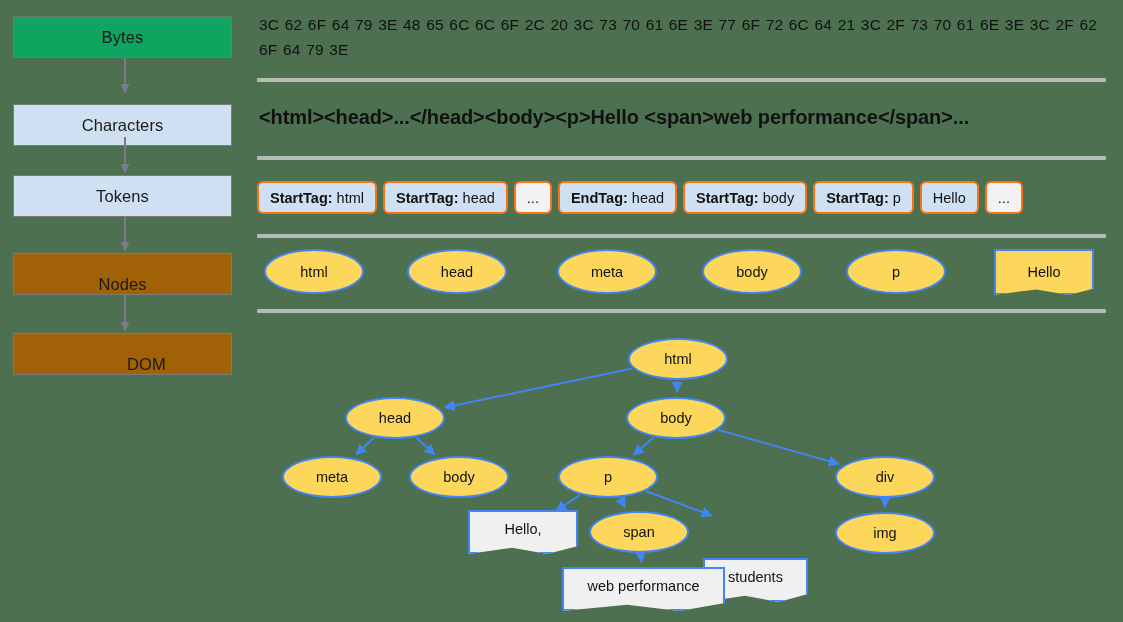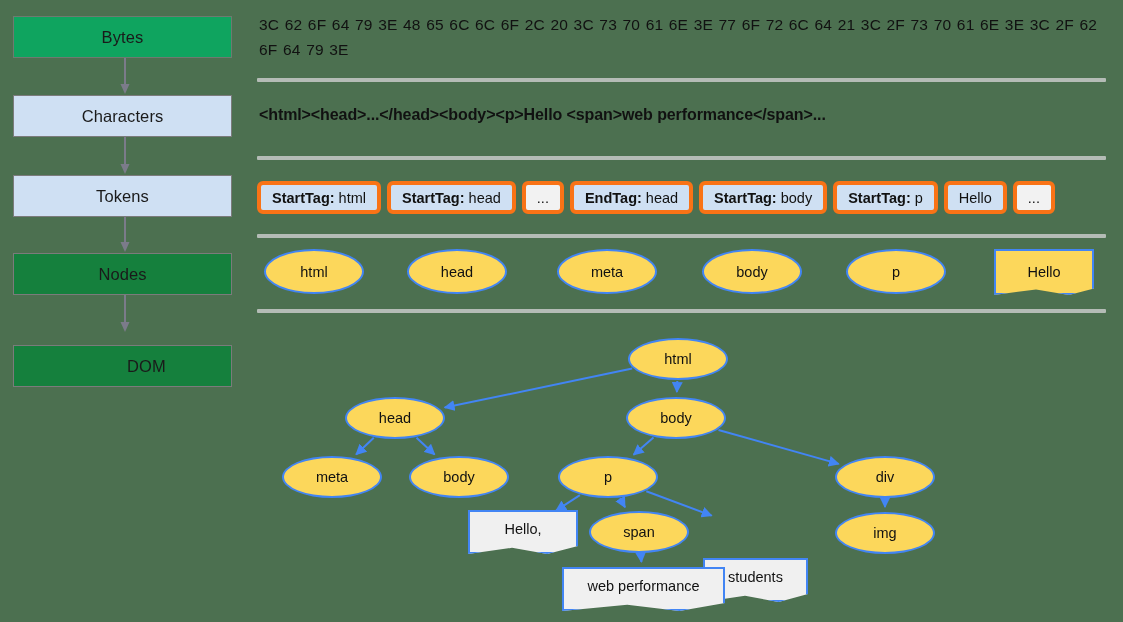--- a/index.html
+++ b/index.html
@@ -39,21 +39,21 @@
     border: 1px solid #7b7b7b;
     display: flex;
     align-items: center;
     justify-content: center;
     font-size: 16.5px;
     color: #1a1a1a;
     letter-spacing: .1px;
   }
   .stage-box.green  { background: #0fa45f; border-color: #6e7a70; }
   .stage-box.blue   { background: #cfe0f3; }
-  .stage-box.yellow { background: #15803d; }
+  .stage-box.yellow { background: #a16207; align-items: flex-end; }
 
   .pipe-arrow {
     position: absolute;
     left: 119px;
     width: 12px;
   }
 
   
   #right {
     position: absolute;
@@ -79,40 +79,40 @@
     line-height: 25px;
     color: #111;
     letter-spacing: .2px;
     word-spacing: 1px;
   }
 
   .chars-text {
     position: absolute;
     left: 9px;
     top: 106px;
-    font-size: 16px;
+    font-size: 20px;
     font-weight: bold;
     color: #111;
     letter-spacing: -.1px;
   }
 
   
   #tokens {
     position: absolute;
     left: 7px;
     top: 181px;
     display: flex;
     align-items: center;
     gap: 6px;
   }
   .token {
     box-sizing: border-box;
     height: 33px;
     padding: 0 11px;
-    border: 4px solid #f97316;
+    border: 2px solid #f97316;
     border-radius: 6px;
     background: #cfe0f3;
     display: flex;
     align-items: center;
     justify-content: space-between;
     font-size: 14.5px;
     color: #111;
     white-space: nowrap;
   }
   .token.plain { background: #f2f2f2; }
@@ -193,42 +193,42 @@
 <div id="stage">
 
   <div id="pipeline">
       <div class="stage-box green" style="top: 16px;">
         <span>Bytes</span>
       </div>
       <div class="pipe-arrow" style="top: 58px; height: 37px;"><svg width="12" height="37">
           <line x1="6" y1="0" x2="6" y2="28" stroke="#7b7b8a" stroke-width="2"></line>
           <path d="M 1.5 26 L 10.5 26 L 6 36 z" fill="#7b7b8a"></path>
         </svg></div>
-      <div class="stage-box blue" style="top: 95px;">
+      <div class="stage-box blue" style="top: 104px;">
         <span>Characters</span>
       </div>
       <div class="pipe-arrow" style="top: 137px; height: 38px;"><svg width="12" height="38">
           <line x1="6" y1="0" x2="6" y2="29" stroke="#7b7b8a" stroke-width="2"></line>
           <path d="M 1.5 27 L 10.5 27 L 6 37 z" fill="#7b7b8a"></path>
         </svg></div>
       <div class="stage-box blue" style="top: 175px; justify-content: center;">
         <span>Tokens</span>
       </div>
       <div class="pipe-arrow" style="top: 217px; height: 36px;"><svg width="12" height="36">
           <line x1="6" y1="0" x2="6" y2="27" stroke="#7b7b8a" stroke-width="2"></line>
           <path d="M 1.5 25 L 10.5 25 L 6 35 z" fill="#7b7b8a"></path>
         </svg></div>
       <div class="stage-box yellow" style="top: 253px;">
         <span>Nodes</span>
       </div>
       <div class="pipe-arrow" style="top: 295px; height: 38px;"><svg width="12" height="38">
           <line x1="6" y1="0" x2="6" y2="29" stroke="#7b7b8a" stroke-width="2"></line>
           <path d="M 1.5 27 L 10.5 27 L 6 37 z" fill="#7b7b8a"></path>
         </svg></div>
-      <div class="stage-box yellow" style="top: 345px; padding-left: 48px;">
+      <div class="stage-box yellow" style="top: 333px; padding-left: 48px;">
         <span>DOM</span>
       </div>
     </div>
 
   <div id="right">
 
     <div class="bytes-text">3C 62 6F 64 79 3E 48 65 6C 6C 6F 2C 20 3C 73 70 61 6E 3E 77 6F 72 6C 64 21 3C 2F 73 70 61 6E 3E 3C 2F 62 6F 64 79 3E</div>
     <div class="divider" style="top:78px"></div>
 
     <div class="chars-text">&lt;html&gt;&lt;head&gt;...&lt;/head&gt;&lt;body&gt;&lt;p&gt;Hello &lt;span&gt;web performance&lt;/span&gt;...</div>

